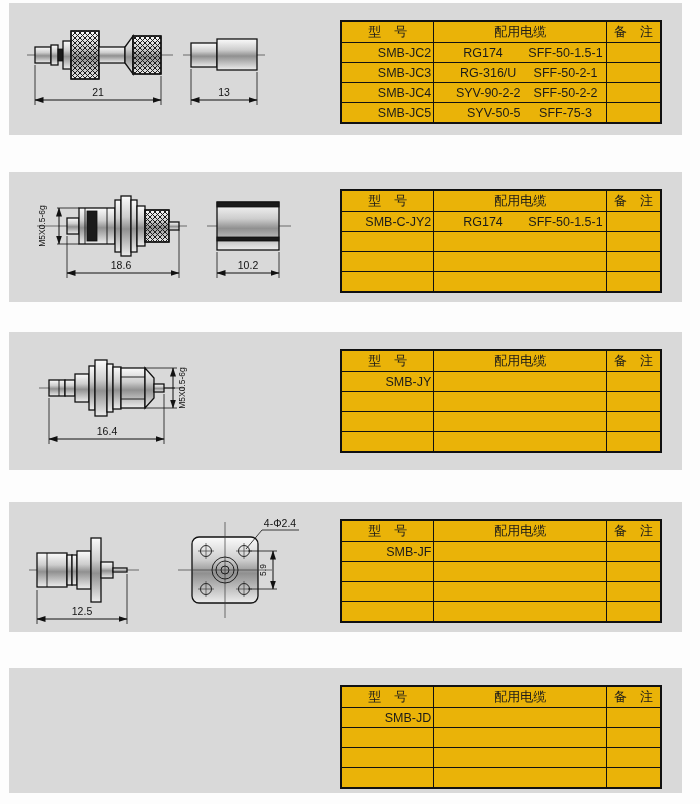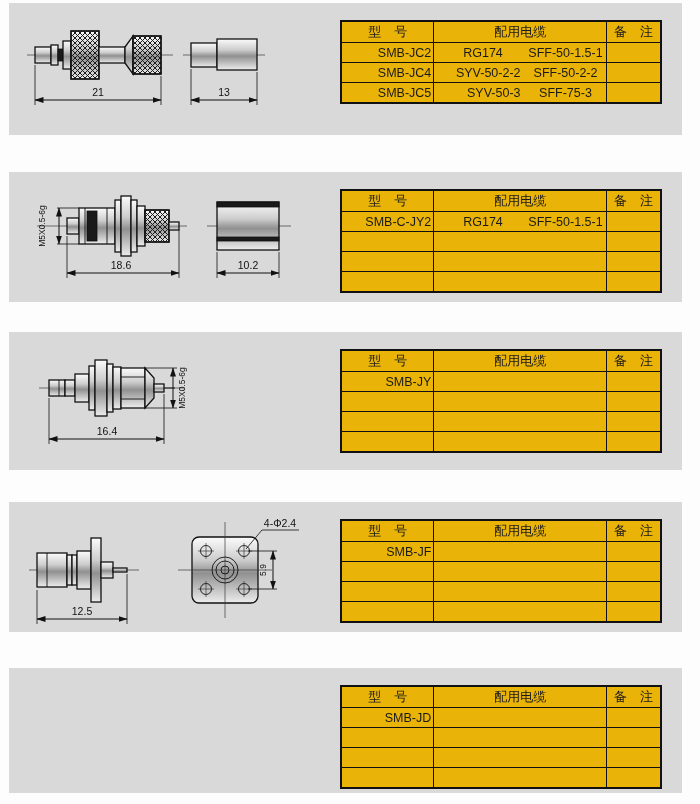--- a/index.html
+++ b/index.html
@@ -113,27 +113,32 @@
         <th>备　注</th>
       </tr>
     </thead>
     <tbody>
       <tr>
         <td class="c-model">SMB-JC2</td>
         <td class="c-cable"><span class="cab1">RG174</span><span class="cab2">SFF-50-1.5-1</span></td>
         <td class="c-remark"></td>
       </tr>
       <tr>
+        <td class="c-model">SMB-JC3</td>
+        <td class="c-cable"><span class="cab1">RG-316/U</span><span class="cab2">SFF-50-2-1</span></td>
+        <td class="c-remark"></td>
+      </tr>
+      <tr>
         <td class="c-model">SMB-JC4</td>
-        <td class="c-cable"><span class="cab1">SYV-50-2-2</span><span class="cab2">SFF-50-2-2</span></td>
+        <td class="c-cable"><span class="cab1">SYV-90-2-2</span><span class="cab2">SFF-50-2-2</span></td>
         <td class="c-remark"></td>
       </tr>
       <tr>
         <td class="c-model">SMB-JC5</td>
-        <td class="c-cable"><span class="cab1">SYV-50-3</span><span class="cab2">SFF-75-3</span></td>
+        <td class="c-cable"><span class="cab1">SYV-50-5</span><span class="cab2">SFF-75-3</span></td>
         <td class="c-remark"></td>
       </tr>
     </tbody>
   </table>
 </section>
 
 <section class="panel" id="panel-2">
   <div class="drawing">
     <svg width="322" height="130" viewBox="0 0 322 130">
       <line class="cl" x1="22" y1="54" x2="172" y2="54"></line>

